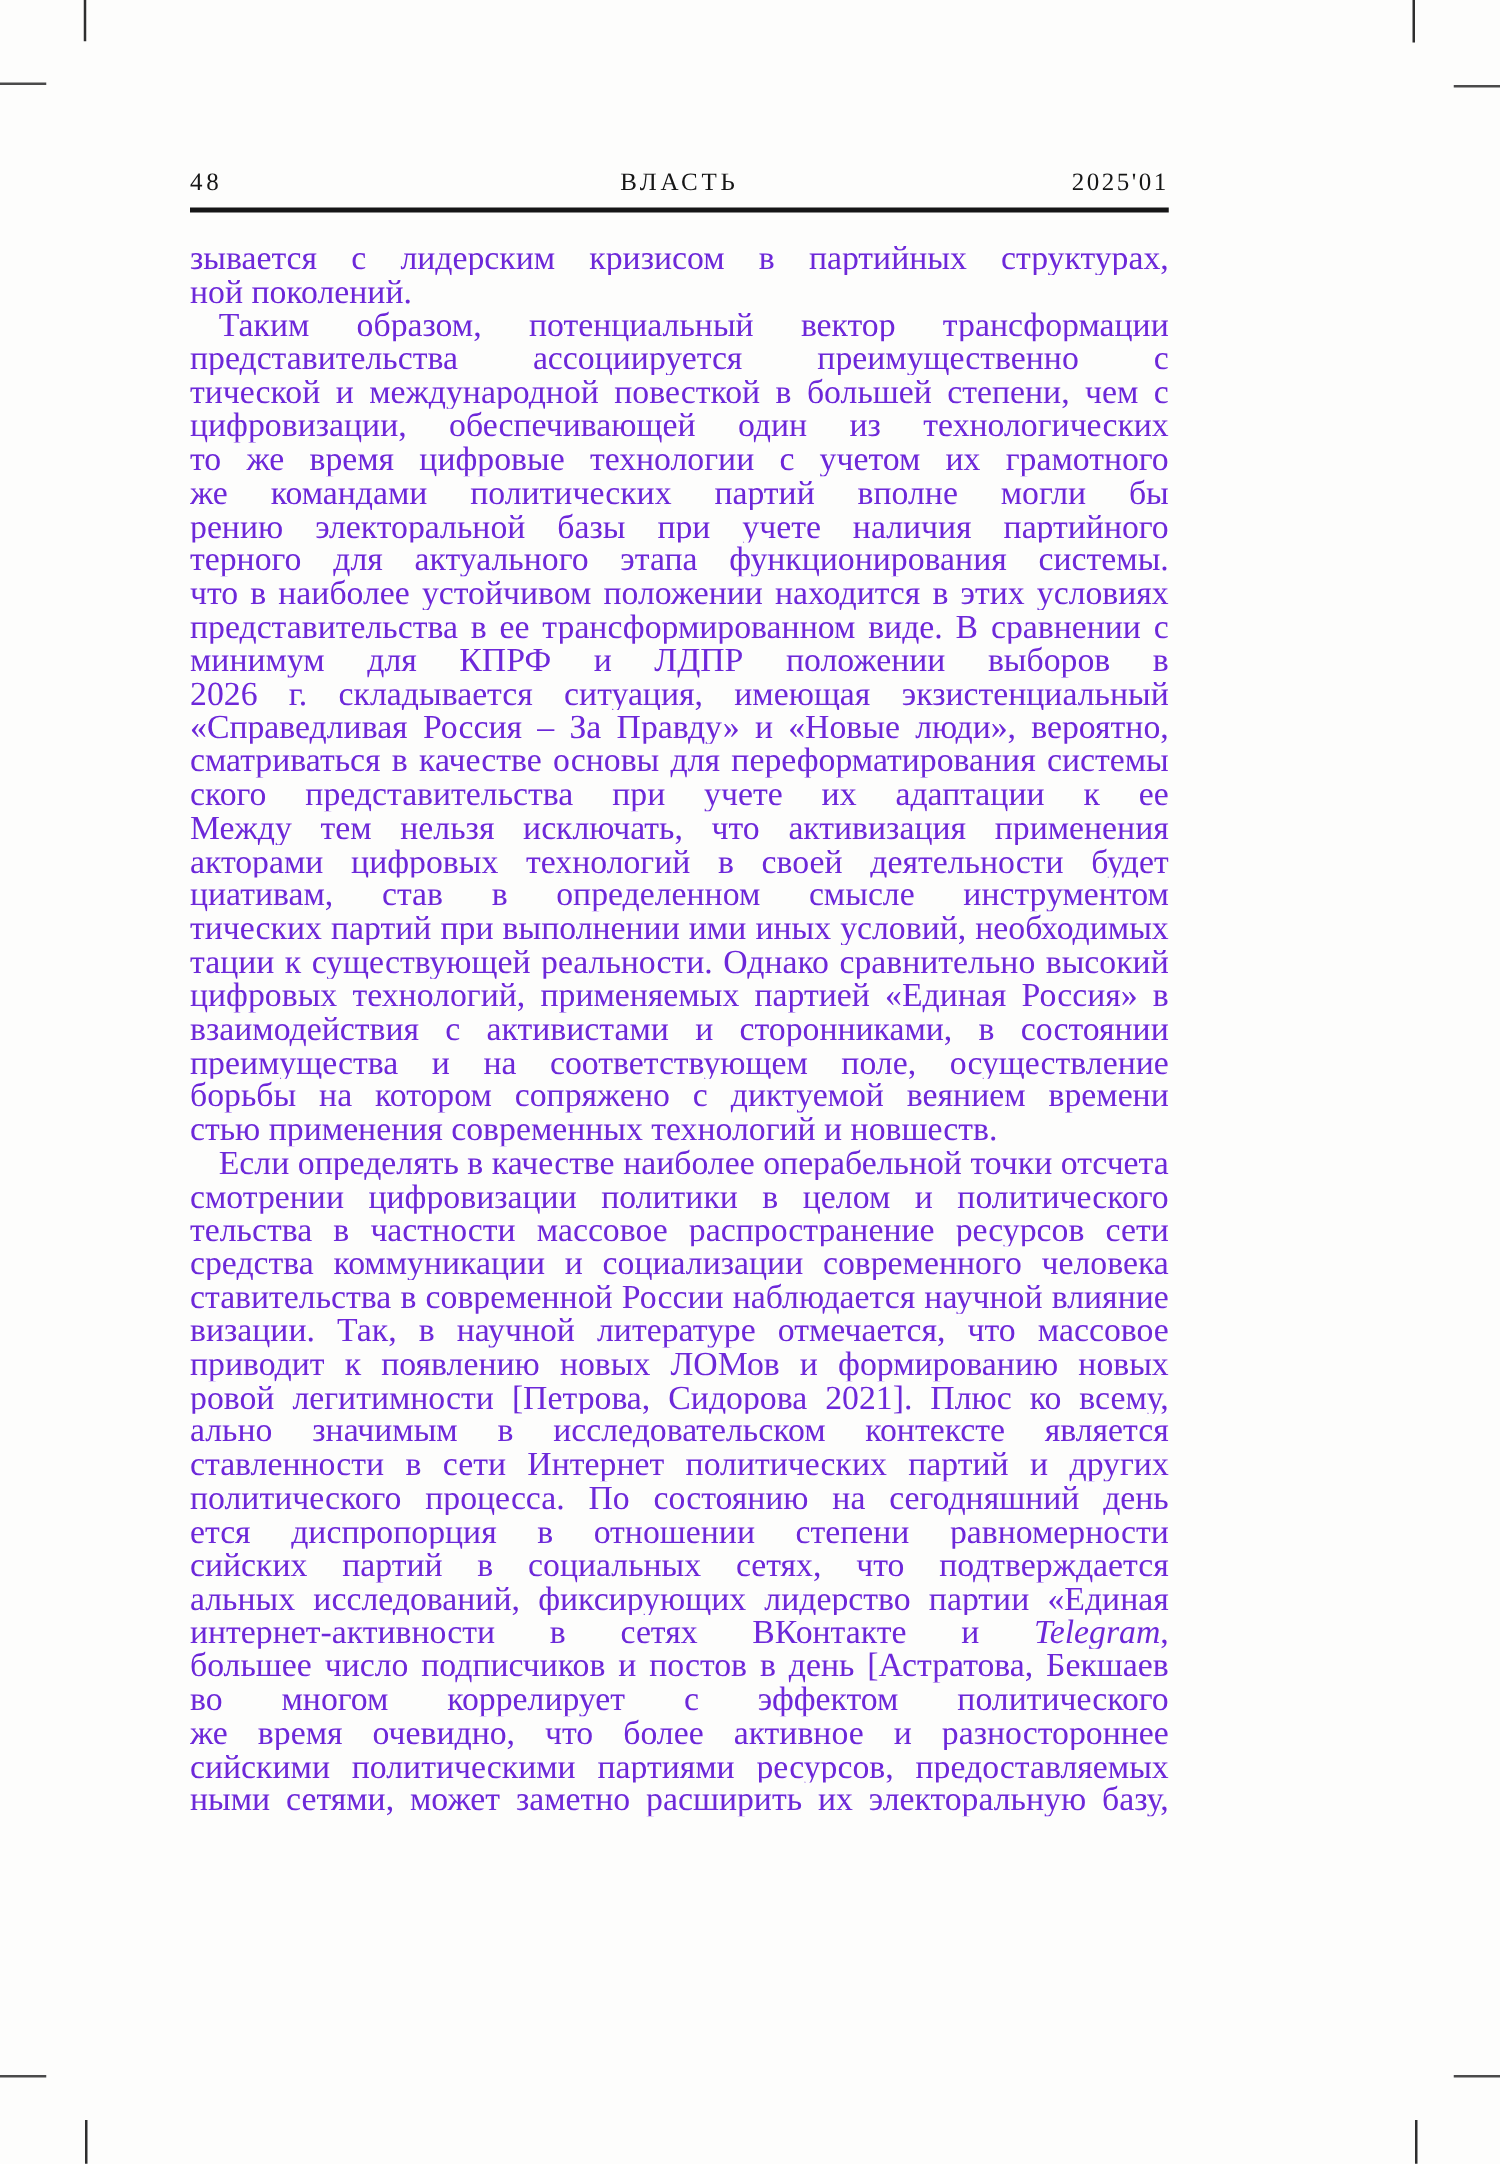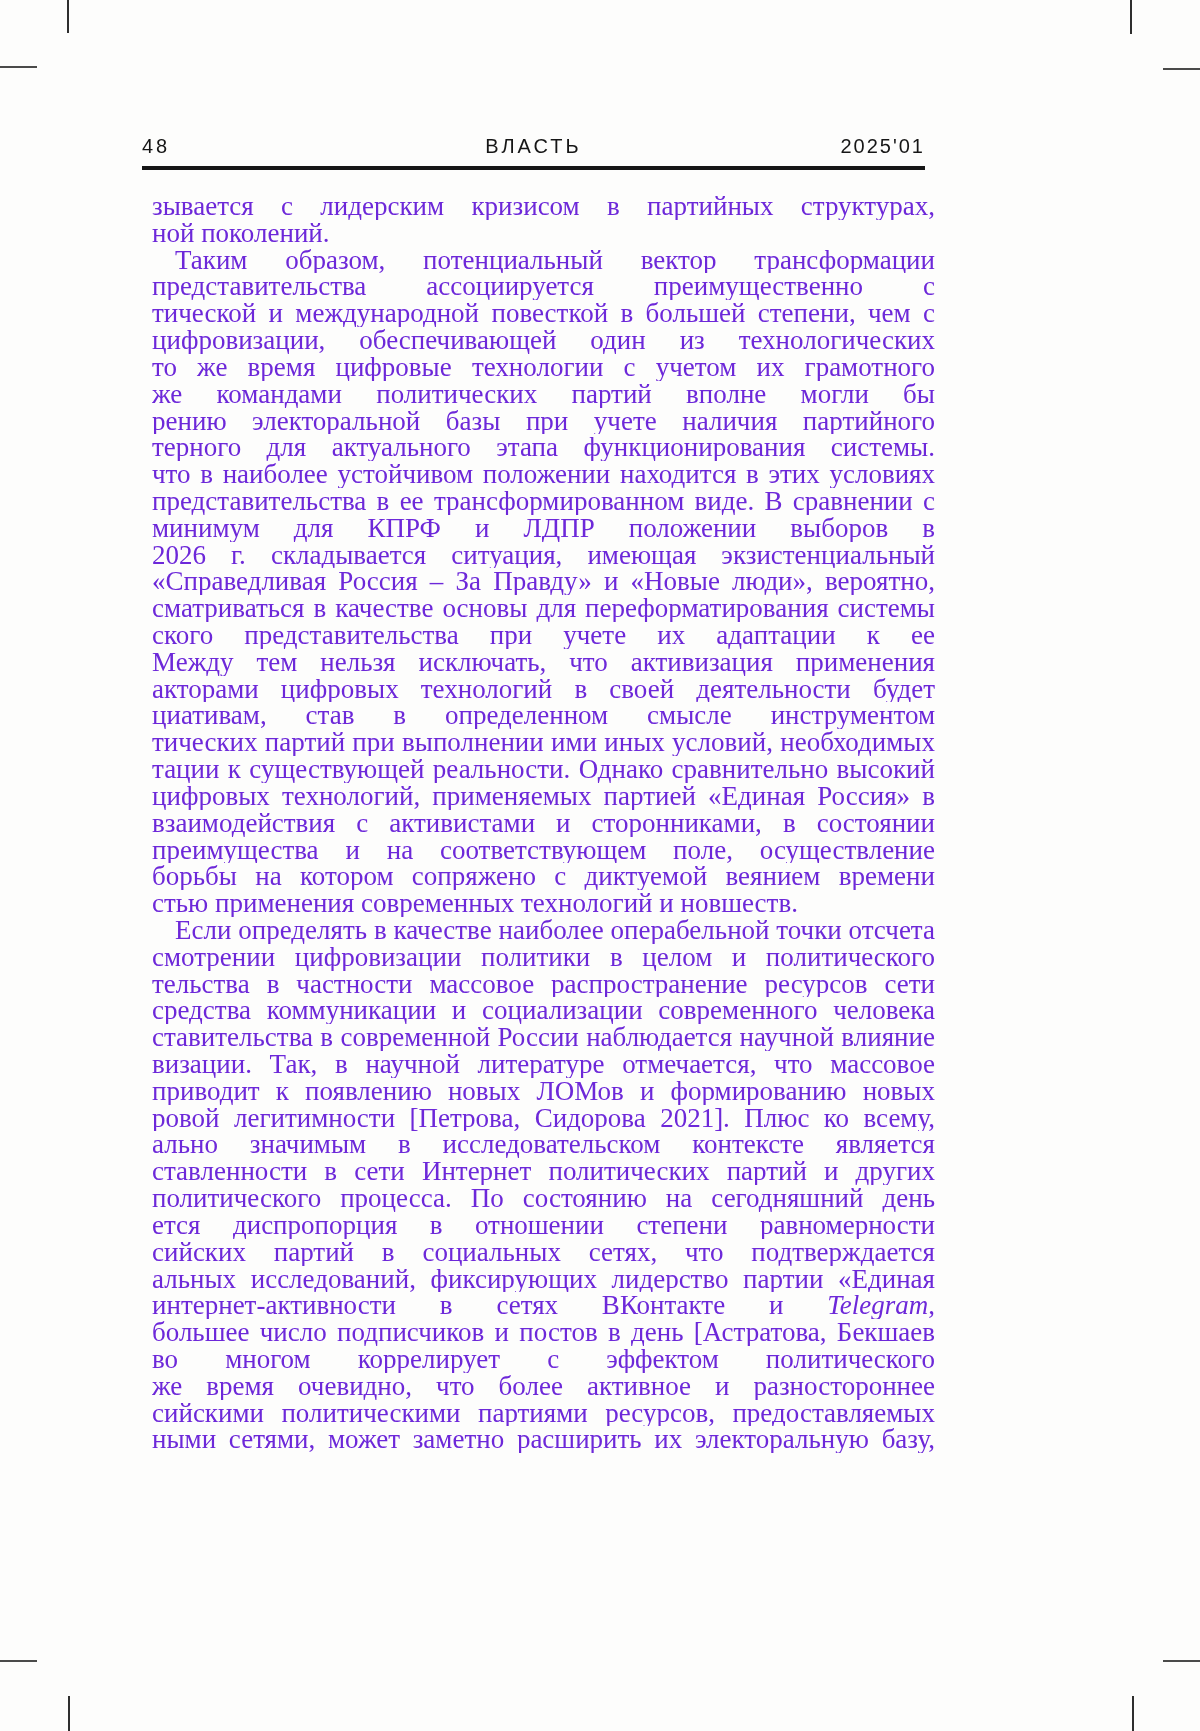--- a/index.html
+++ b/index.html
@@ -29,26 +29,26 @@
   .crop-tl-h { left: 0;     top: 66px;    width: 37px; }
   .crop-tr-v { left: 1130px;top: 0;       height: 34px; background:#2e2e2e; }
   .crop-tr-h { left: 1163px;top: 68px;    width: 37px; }
   .crop-bl-h { left: 0;     top: 1660px;  width: 37px; }
   .crop-bl-v { left: 68px;  top: 1696px;  height: 35px; background:#2e2e2e; }
   .crop-br-h { left: 1163px;top: 1660px;  width: 37px; }
   .crop-br-v { left: 1132px;top: 1696px;  height: 35px; background:#2e2e2e; }
   
   .running-head {
     position: absolute;
-    left: 142px;
+    left: 152px;
     width: 783px;
     top: 121px;
     height: 45px;
     border-bottom: 4px solid #161616;
-    font-family: Liberation Sans, sans-serif;
+    font-family: Liberation Serif, serif;
     font-size: 20px;
     color: #161616;
     letter-spacing: 3px;
   }
   .running-head .page-num {
     position: absolute;
     left: 0;
     bottom: 8px;
   }
   .running-head .journal {

